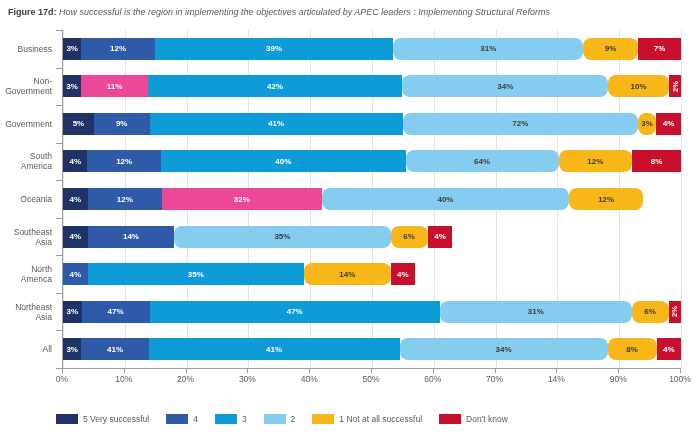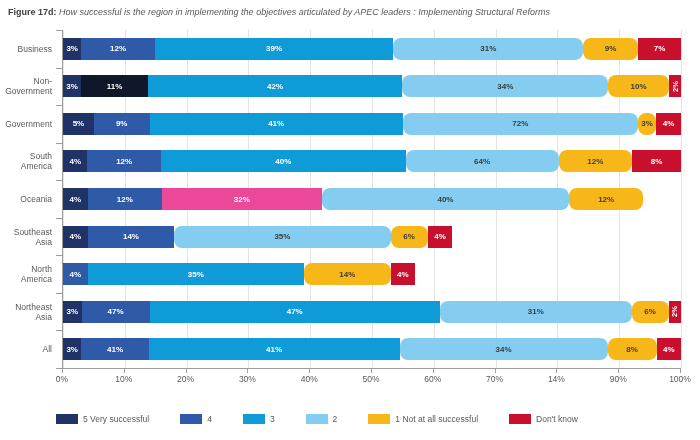--- a/index.html
+++ b/index.html
@@ -85,21 +85,21 @@
     position:absolute;left:56px;width:6px;height:1px;background:#9d9d9d;
   }
 
   
   .legend{
     position:absolute;left:56px;top:414px;
     display:flex;align-items:center;
     font-size:8.5px;color:#58595b;
     gap:0px;
   }
-  .legend-item{display:flex;align-items:flex-start;margin-right:31px;}
+  .legend-item{display:flex;align-items:flex-start;margin-right:17px;}
   .legend-swatch{
     width:22px;height:10px;margin-right:5px;display:inline-block;
   }
   .legend-label{white-space:nowrap;}
 </style>
 </head>
 <body>
 
 <div id="chart-root">
 
@@ -149,21 +149,21 @@
             <span>9%</span>
           </div>
           <div class="seg light-text" style="width: 43.26px; background: rgb(200, 16, 46);">
             <span>7%</span>
           </div>
         </div>
         <div class="bar-row" style="top: 45.3333px;">
           <div class="seg light-text" style="width: 18.54px; background: rgb(31, 51, 102);">
             <span>3%</span>
           </div>
-          <div class="seg light-text" style="width: 67.98px; background: #0f172a;">
+          <div class="seg light-text" style="width: 67.98px; background: #ec4899;">
             <span>11%</span>
           </div>
           <div class="seg light-text" style="width: 259.56px; background: rgb(15, 155, 215);">
             <span>42%</span>
           </div>
           <div class="seg dark-text" style="width: 210.12px; background: rgb(132, 205, 240);">
             <span>34%</span>
           </div>
           <div class="seg dark-text" style="width: 61.8px; background: rgb(247, 183, 24);">
             <span>10%</span>

